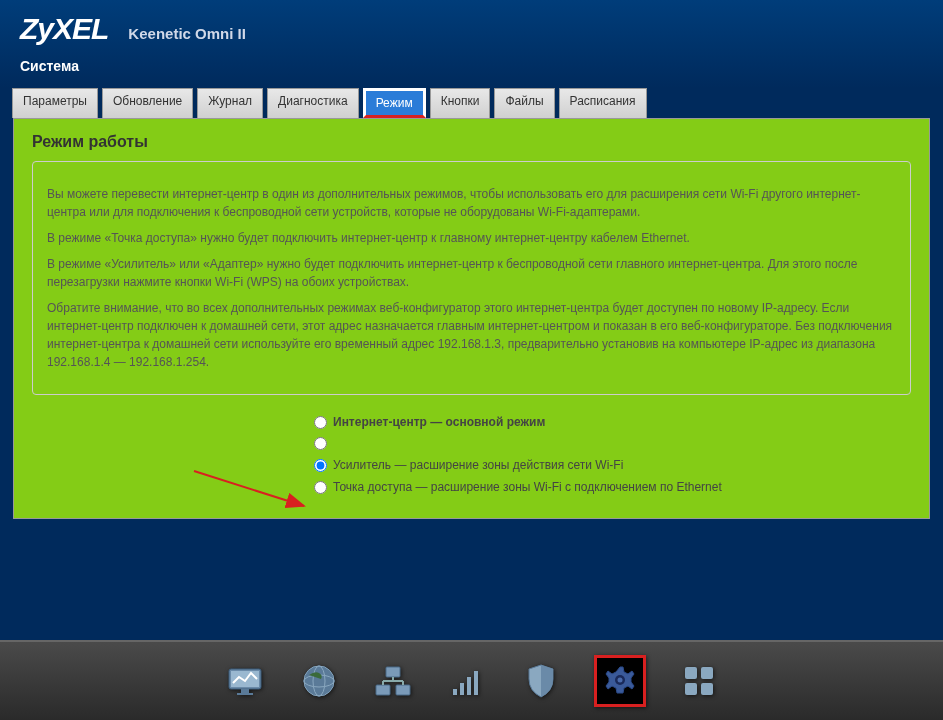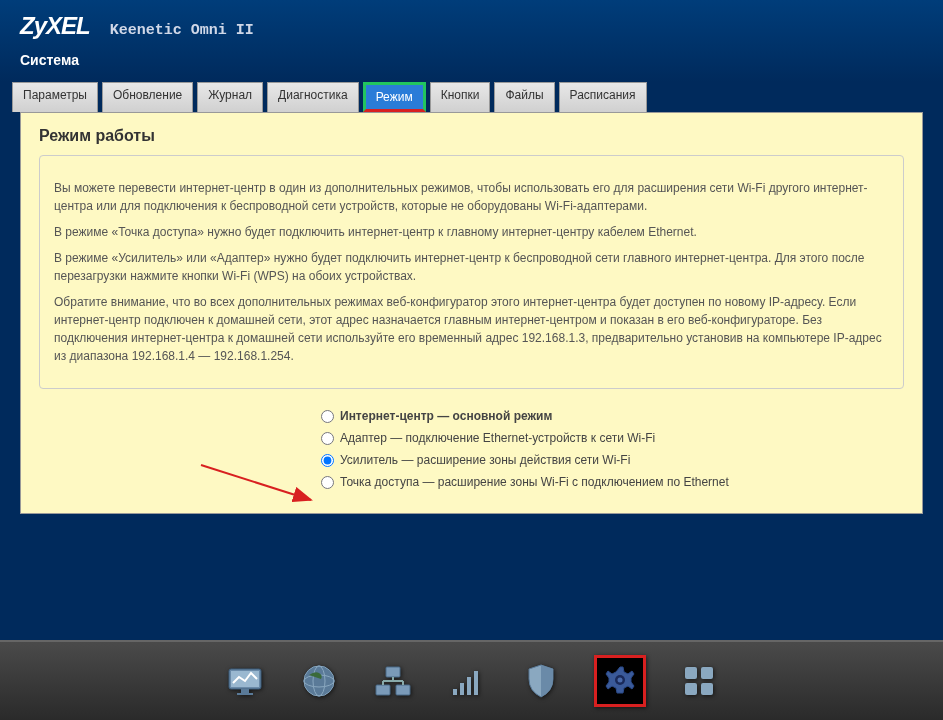--- a/index.html
+++ b/index.html
@@ -12,26 +12,26 @@
       position: relative;
     }
     .header {
       background: linear-gradient(180deg, #003d7a 0%, #002a5c 100%);
       padding: 12px 20px 8px;
       color: #fff;
     }
     .header-top { display: flex; align-items: baseline; gap: 20px; }
     .logo {
       font-family: Arial, sans-serif;
-      font-size: 24px;
+      font-size: 30px;
       font-weight: bold;
       font-style: italic;
       letter-spacing: -1px;
     }
-    .model-name { font-size: 15px; color: #d0d8e8; font-weight: bold; font-family: Liberation Mono, monospace; }
+    .model-name { font-size: 15px; color: #d0d8e8; font-weight: bold; }
     .section-title {
       color: #fff;
       font-size: 14px;
       font-weight: bold;
       margin: 12px 0 6px;
     }
     .tabs {
       display: flex;
       background: #002a5c;
       padding: 0 12px;
@@ -42,26 +42,26 @@
       color: #333;
       padding: 5px 10px;
       font-size: 12px;
       cursor: pointer;
       border: 1px solid #999;
       border-bottom: none;
     }
     .tab.active {
       background: #2a7cd8;
       color: #fff;
-      border: 3px solid #22c55e;
+      border: 3px solid #ffffff;
       border-bottom: 3px solid #d82020;
     }
     .content {
-      background: #fef9c3;
-      margin: 0 20px;
+      background: #84cc16;
+      margin: 0 13px;
       padding: 0;
       border: 1px solid #999;
     }
     .page-heading {
       font-size: 16px;
       font-weight: bold;
       color: #333;
       padding: 14px 18px 10px;
     }
     .info-box {
@@ -182,21 +182,20 @@
       </defs>
       <line x1="5" y1="5" x2="115" y2="40" stroke="#d82020" stroke-width="2" marker-end="url(#arrowhead)"></line>
     </svg>
 
     <div class="mode-row bold">
       <input type="radio" name="mode" style="">
       <span>Интернет-центр — основной режим</span>
     </div>
     <div class="mode-row">
       <input type="radio" name="mode" style="">
-      <span>Адаптер — подключение Ethernet-устройств к сети Wi-Fi</span>
     </div>
     <div class="mode-row">
       <input type="radio" name="mode" checked="" style="">
       <span>Усилитель — расширение зоны действия сети Wi-Fi</span>
     </div>
     <div class="mode-row">
       <input type="radio" name="mode" style="">
       <span>Точка доступа — расширение зоны Wi-Fi с подключением по Ethernet</span>
     </div>
 

